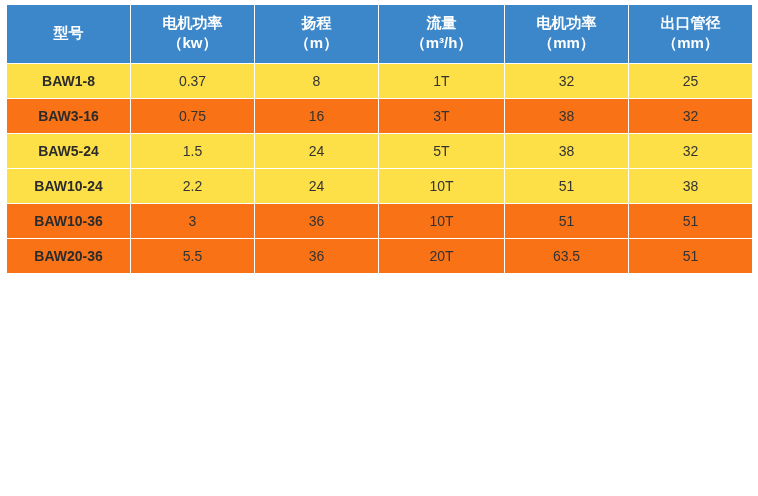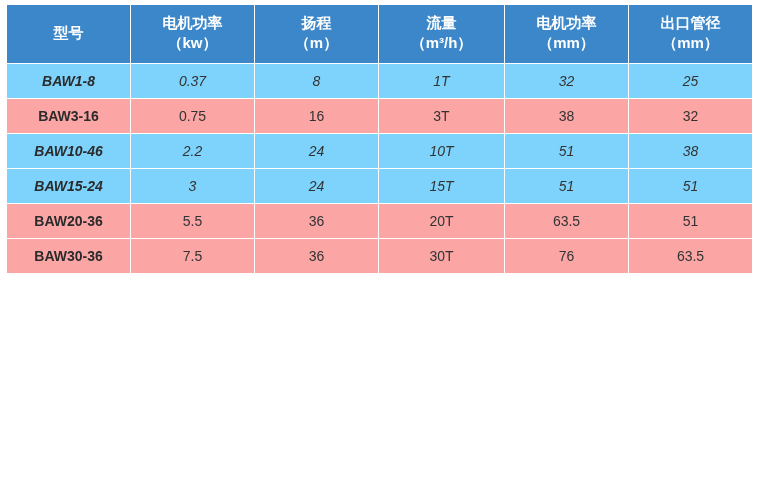--- a/index.html
+++ b/index.html
@@ -48,22 +48,22 @@
 
   table.spec tbody td {
     font-size: 14px;
     text-align: center;
     vertical-align: middle;
     border: 1px solid #ffffff;
     height: 30px;
     padding: 2px;
     color: #333333;
   }
-  table.spec tbody tr.odd td { background: #7dd3fc; font-style: italic; }
-  table.spec tbody tr.even td { background: #fca5a5; }
+  table.spec tbody tr.odd td { background: #fde047; }
+  table.spec tbody tr.even td { background: #f97316; }
   table.spec tbody td.model {
     font-weight: bold;
     font-size: 14px;
     color: #2b2b2b;
   }
 </style>
 </head>
 <body>
 
 <div class="sheet">
@@ -115,47 +115,47 @@
       </tr>
       <tr class="even">
         <td class="model">BAW3-16</td>
         <td>0.75</td>
         <td>16</td>
         <td>3T</td>
         <td>38</td>
         <td>32</td>
       </tr>
       <tr class="odd">
-        <td class="model">BAW10-46</td>
+        <td class="model">BAW5-24</td>
+        <td>1.5</td>
+        <td>24</td>
+        <td>5T</td>
+        <td>38</td>
+        <td>32</td>
+      </tr>
+      <tr class="odd">
+        <td class="model">BAW10-24</td>
         <td>2.2</td>
         <td>24</td>
         <td>10T</td>
         <td>51</td>
         <td>38</td>
       </tr>
-      <tr class="odd">
-        <td class="model">BAW15-24</td>
+      <tr class="even">
+        <td class="model">BAW10-36</td>
         <td>3</td>
-        <td>24</td>
-        <td>15T</td>
+        <td>36</td>
+        <td>10T</td>
         <td>51</td>
         <td>51</td>
       </tr>
       <tr class="even">
         <td class="model">BAW20-36</td>
         <td>5.5</td>
         <td>36</td>
         <td>20T</td>
         <td>63.5</td>
         <td>51</td>
       </tr>
-      <tr class="even">
-        <td class="model">BAW30-36</td>
-        <td>7.5</td>
-        <td>36</td>
-        <td>30T</td>
-        <td>76</td>
-        <td>63.5</td>
-      </tr>
     </tbody>
   </table>
 
 </div>
 
 </body></html>

